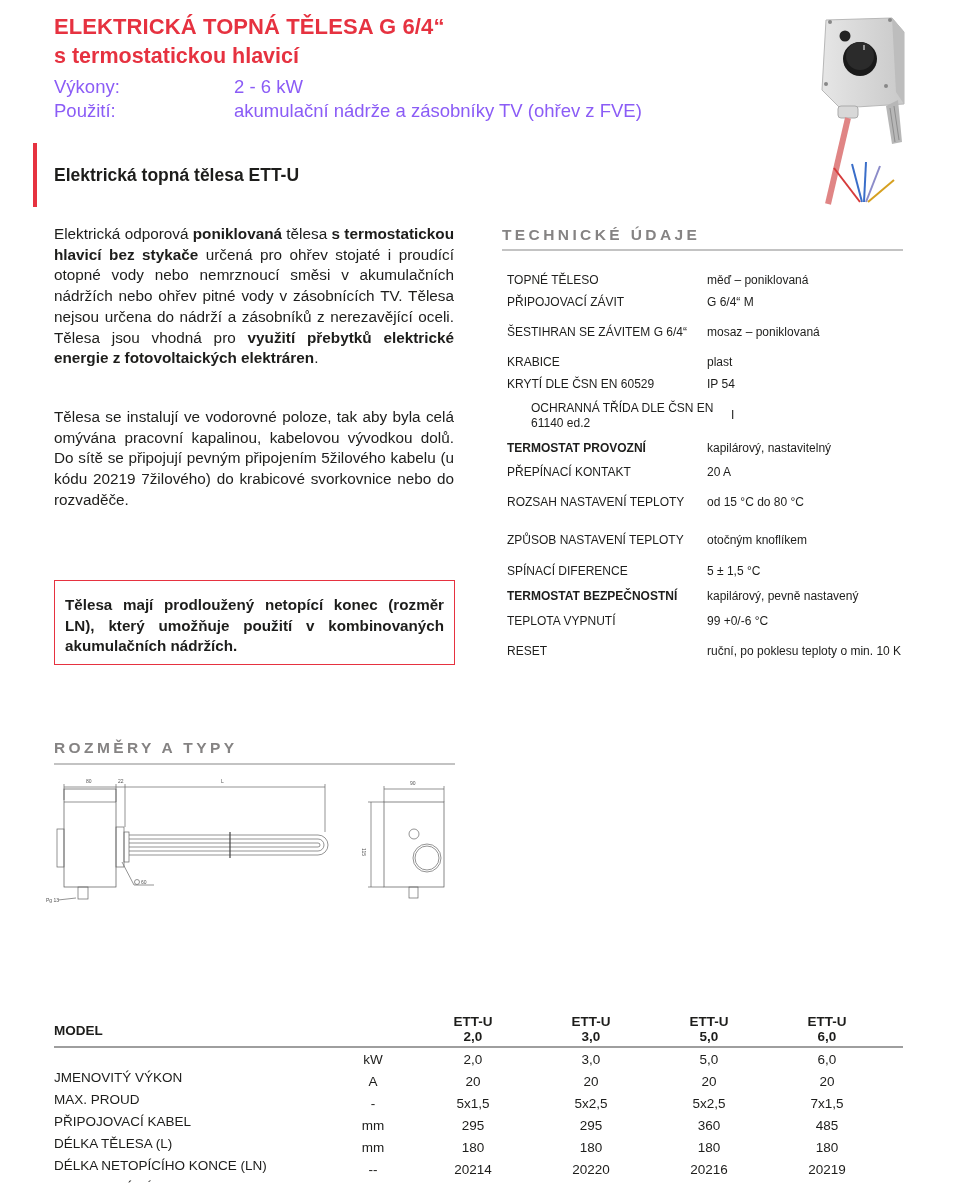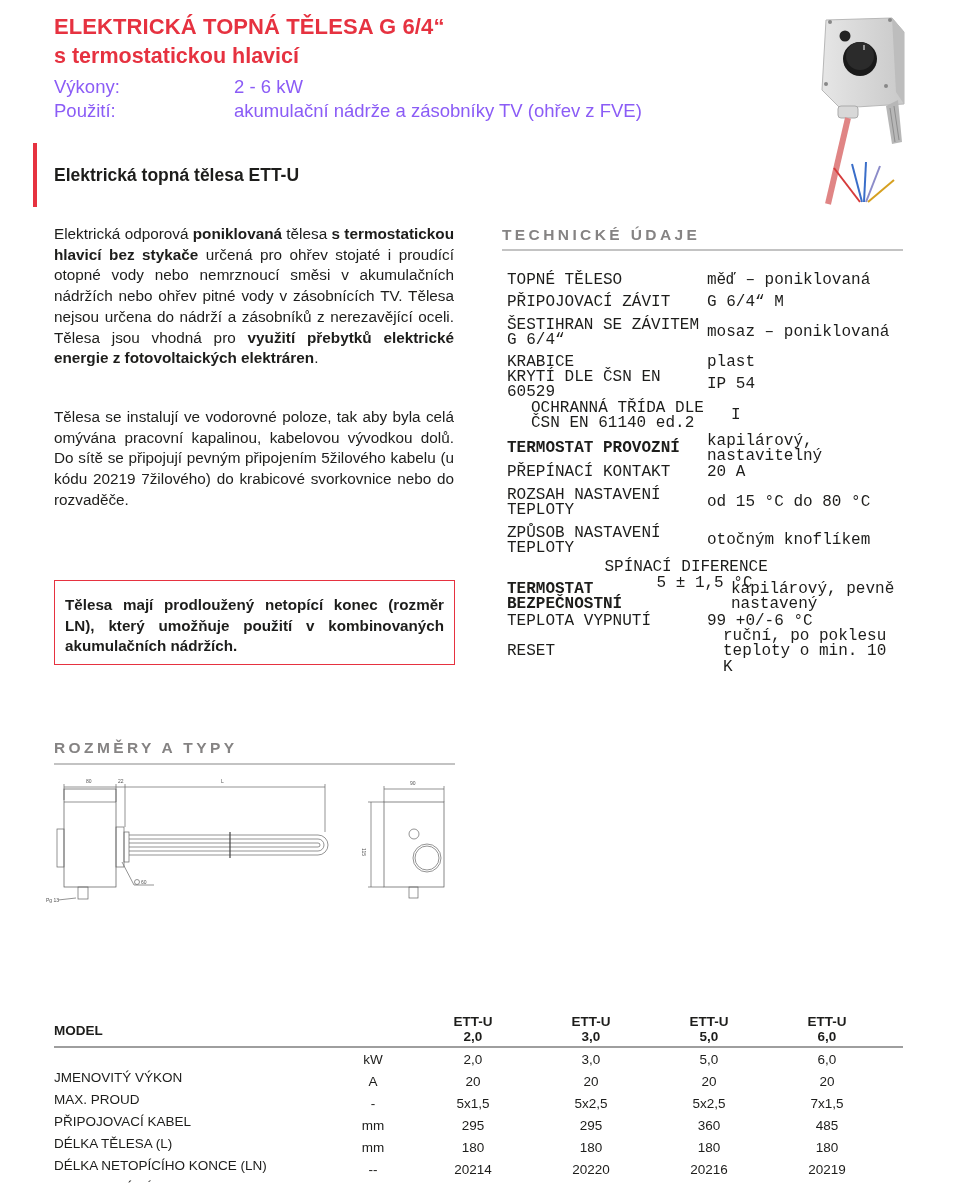--- a/index.html
+++ b/index.html
@@ -25,21 +25,21 @@
 
   .note { position: absolute; left: 54px; top: 580px; width: 401px; height: 85px; border: 1.5px solid #e63240; padding: 14px 10px 0 10px; font-size: 15.2px; line-height: 20.5px; font-weight: 700; color: #1d1d1b; text-align: justify; }
 
   .sec-h { position: absolute; font-size: 15.5px; font-weight: 700; letter-spacing: 3.4px; color: #858383; white-space: nowrap; }
   .sec-rule { position: absolute; height: 2px; background: #c3c3c3; }
   .tech-h { left: 502px; top: 226px; }
   .tech-rule { left: 502px; top: 249px; width: 401px; }
   .dim-h { left: 54px; top: 739px; }
   .dim-rule { left: 54px; top: 763px; width: 401px; }
 
-  .tech { position: absolute; left: 507px; top: 270px; width: 395px; font-size: 16px; color: #1d1d1b; font-family: Liberation Mono, monospace; }
+  .tech { position: absolute; left: 507px; top: 270px; width: 395px; font-size: 12px; color: #1d1d1b; }
   .tech .row { display: flex; align-items: center; }
   .tech .lbl { width: 200px; line-height: 15.5px; }
   .tech .val { flex: 1; line-height: 15.5px; }
   .tech .bold { font-weight: 700; }
 
   .drawing { position: absolute; left: 44px; top: 772px; width: 420px; height: 140px; }
 
   .model { position: absolute; left: 54px; top: 1014px; width: 849px; font-size: 13.5px; color: #1d1d1b; }
   .model .hdr { display: flex; align-items: flex-end; height: 34px; border-bottom: 2px solid #9e9e9e; padding-bottom: 2px; }
   .model .hdr .c-name { font-weight: 700; padding-bottom: 6px; }
@@ -137,33 +137,33 @@
       <div class="val">20 A</div>
     </div>
     <div class="row" style="height: 38px;">
       <div class="lbl">ROZSAH NASTAVENÍ TEPLOTY</div>
       <div class="val">od 15 °C do 80 °C</div>
     </div>
     <div class="row" style="height: 38px;">
       <div class="lbl">ZPŮSOB NASTAVENÍ TEPLOTY</div>
       <div class="val">otočným knoflíkem</div>
     </div>
-    <div class="row" style="height: 24px; flex-direction: column;">
+    <div class="row" style="height: 24px;">
       <div class="lbl">SPÍNACÍ DIFERENCE</div>
       <div class="val">5 ± 1,5 °C</div>
     </div>
-    <div class="row" style="height: 26px; gap: 24px;">
+    <div class="row" style="height: 26px;">
       <div class="lbl bold">TERMOSTAT BEZPEČNOSTNÍ</div>
       <div class="val">kapilárový, pevně nastavený</div>
     </div>
     <div class="row" style="height: 24px;">
       <div class="lbl">TEPLOTA VYPNUTÍ</div>
       <div class="val">99 +0/-6 °C</div>
     </div>
-    <div class="row" style="height: 36px; gap: 16px;">
+    <div class="row" style="height: 36px;">
       <div class="lbl">RESET</div>
       <div class="val">ruční, po poklesu teploty o min. 10 K</div>
     </div>
   </div>
 
 <div class="sec-h dim-h">ROZMĚRY A TYPY</div>
 <div class="sec-rule dim-rule"></div>
 <svg class="drawing" viewBox="0 0 420 140" font-family="Liberation Sans, sans-serif" font-size="5" fill="none" stroke="#666" stroke-width="0.7">
 
   <line x1="20" y1="15" x2="72" y2="15"></line>

